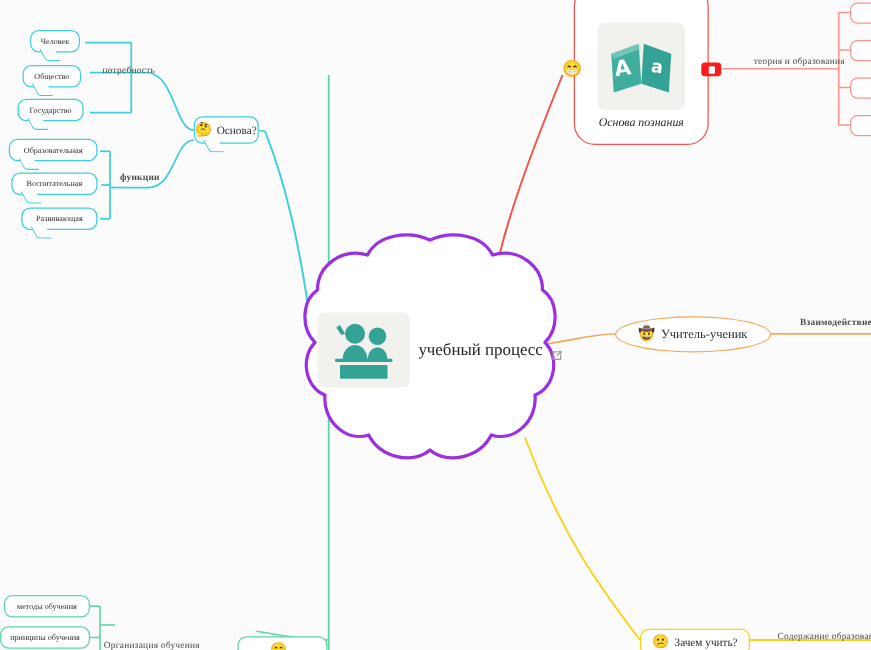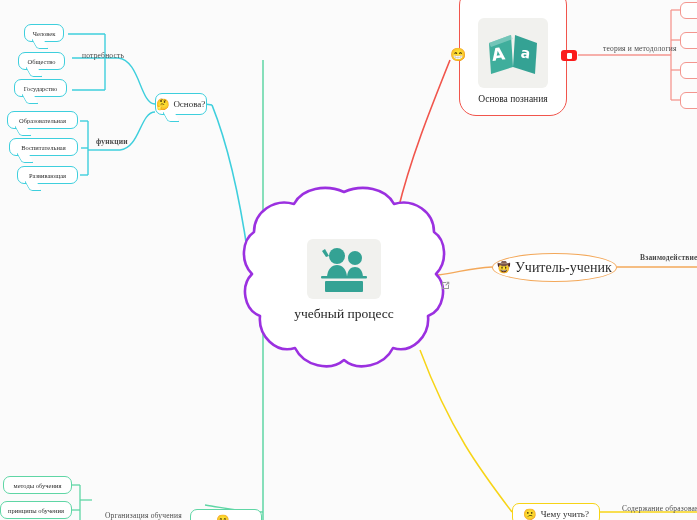--- a/index.html
+++ b/index.html
@@ -71,49 +71,49 @@
     letter-spacing:.2px;
   }
 
   
   #cloud-node{
     left:238px;top:182px;width:212px;height:196px;
   }
   #cloud-node .cloud-svg{position:absolute;left:0;top:0;}
   #cloud-node .cloud-inner{
     position:absolute;left:0;top:0;width:212px;height:196px;
-    display:flex;flex-direction:column;align-items:center;justify-content:center;
+    display:flex;flex-direction:row;align-items:center;justify-content:center;
     gap:7px;
   }
   .cloud-icon{
     width:74px;height:60px;background:#f1f1ee;border-radius:6px;
     display:flex;align-items:center;justify-content:center;
   }
   .cloud-title{font-size:13.5px;color:#1f1f1f;}
 
   
   #book-node{
     left:459px;top:-12px;width:108px;height:128px;
     border:1.6px solid #f1554c;border-radius:17px;background:#ffffff;
     display:flex;flex-direction:column;align-items:center;justify-content:flex-end;
     padding-bottom:11px;
   }
   .book-icon{
     width:70px;height:70px;background:#f1f1ee;border-radius:6px;
     display:flex;align-items:center;justify-content:center;margin-bottom:6px;
   }
-  .book-title{font-size:9.5px;color:#1f1f1f;white-space:nowrap;}
+  .book-title{font-size:9.5px;color:#1f1f1f;white-space:nowrap;font-style:italic;}
 
   
   #teacher-node{
     left:492px;top:253px;width:125px;height:29px;
     border:1.4px solid #f3a85a;border-radius:50%;background:#ffffff;
     display:flex;align-items:center;justify-content:center;gap:4px;
   }
-  .ellipse-label{font-size:14px;color:#2d2d2d;white-space:nowrap;}
+  .ellipse-label{font-size:10px;color:#2d2d2d;white-space:nowrap;}
 
   .emoji{font-size:11px;line-height:1;display:inline-block;}
   .emoji-lg{font-size:13px;line-height:1;display:inline-block;}
 
   .badge-red{
     position:absolute;left:561px;top:50px;width:16px;height:11px;
     background:#fb1b1b;border-radius:3px;
     display:flex;align-items:center;justify-content:center;
   }
   .badge-red .glyph{
@@ -270,44 +270,44 @@
         </g>
       </svg>
     </div>
     <div class="book-title">Основа познания</div>
   </div>
   <span class="emoji-lg badge-emoji">😁</span>
   <div class="badge-red">
       <span class="glyph"></span>
     </div>
 
-  <div class="edge-label" style="left:603px;top:44px;">теория и методология</div>
+  <div class="edge-label" style="left:603px;top:44px;">теория и образования</div>
 
   <div class="node redbox" style="left:680px;top:2px;width:25px;height:17px;"></div>
   <div class="node redbox" style="left:680px;top:32px;width:25px;height:17px;"></div>
   <div class="node redbox" style="left:680px;top:62px;width:25px;height:17px;"></div>
   <div class="node redbox" style="left:680px;top:92px;width:25px;height:17px;"></div>
 
   <div class="node" id="teacher-node">
     <span class="emoji">🤠</span>
     <span class="ellipse-label">Учитель-ученик</span>
   </div>
   <div class="edge-label" style="left:640px;top:253px;font-weight:bold;">Взаимодействие</div>
 
   <div class="node bubble-yellow" style="left:512px;top:503px;width:88px;height:22px;gap:4px;font-size:9px;">
     <span class="emoji">😕</span>
-    <span>Чему учить?</span>
+    <span>Зачем учить?</span>
   </div>
   <div class="edge-label" style="left:622px;top:504px;">Содержание образования</div>
 
   <div class="node bubble-green" style="left:190px;top:509px;width:72px;height:22px;gap:4px;font-size:9px;">
     <span class="emoji">😁</span>
     <span>&nbsp;</span>
   </div>
-  <div class="edge-label" style="left:105px;top:511px;">Организация обучения</div>
+  <div class="edge-label" style="left:83px;top:511px;">Организация обучения</div>
 
   <div class="node bubble-green" style="left:3px;top:476px;width:69px;height:18px;font-size:6.5px;">
     <span>методы обучения</span>
   </div>
   <div class="node bubble-green" style="left:0px;top:501px;width:72px;height:18px;font-size:6.5px;">
     <span>принципы обучения</span>
   </div>
 
 </div>
 

